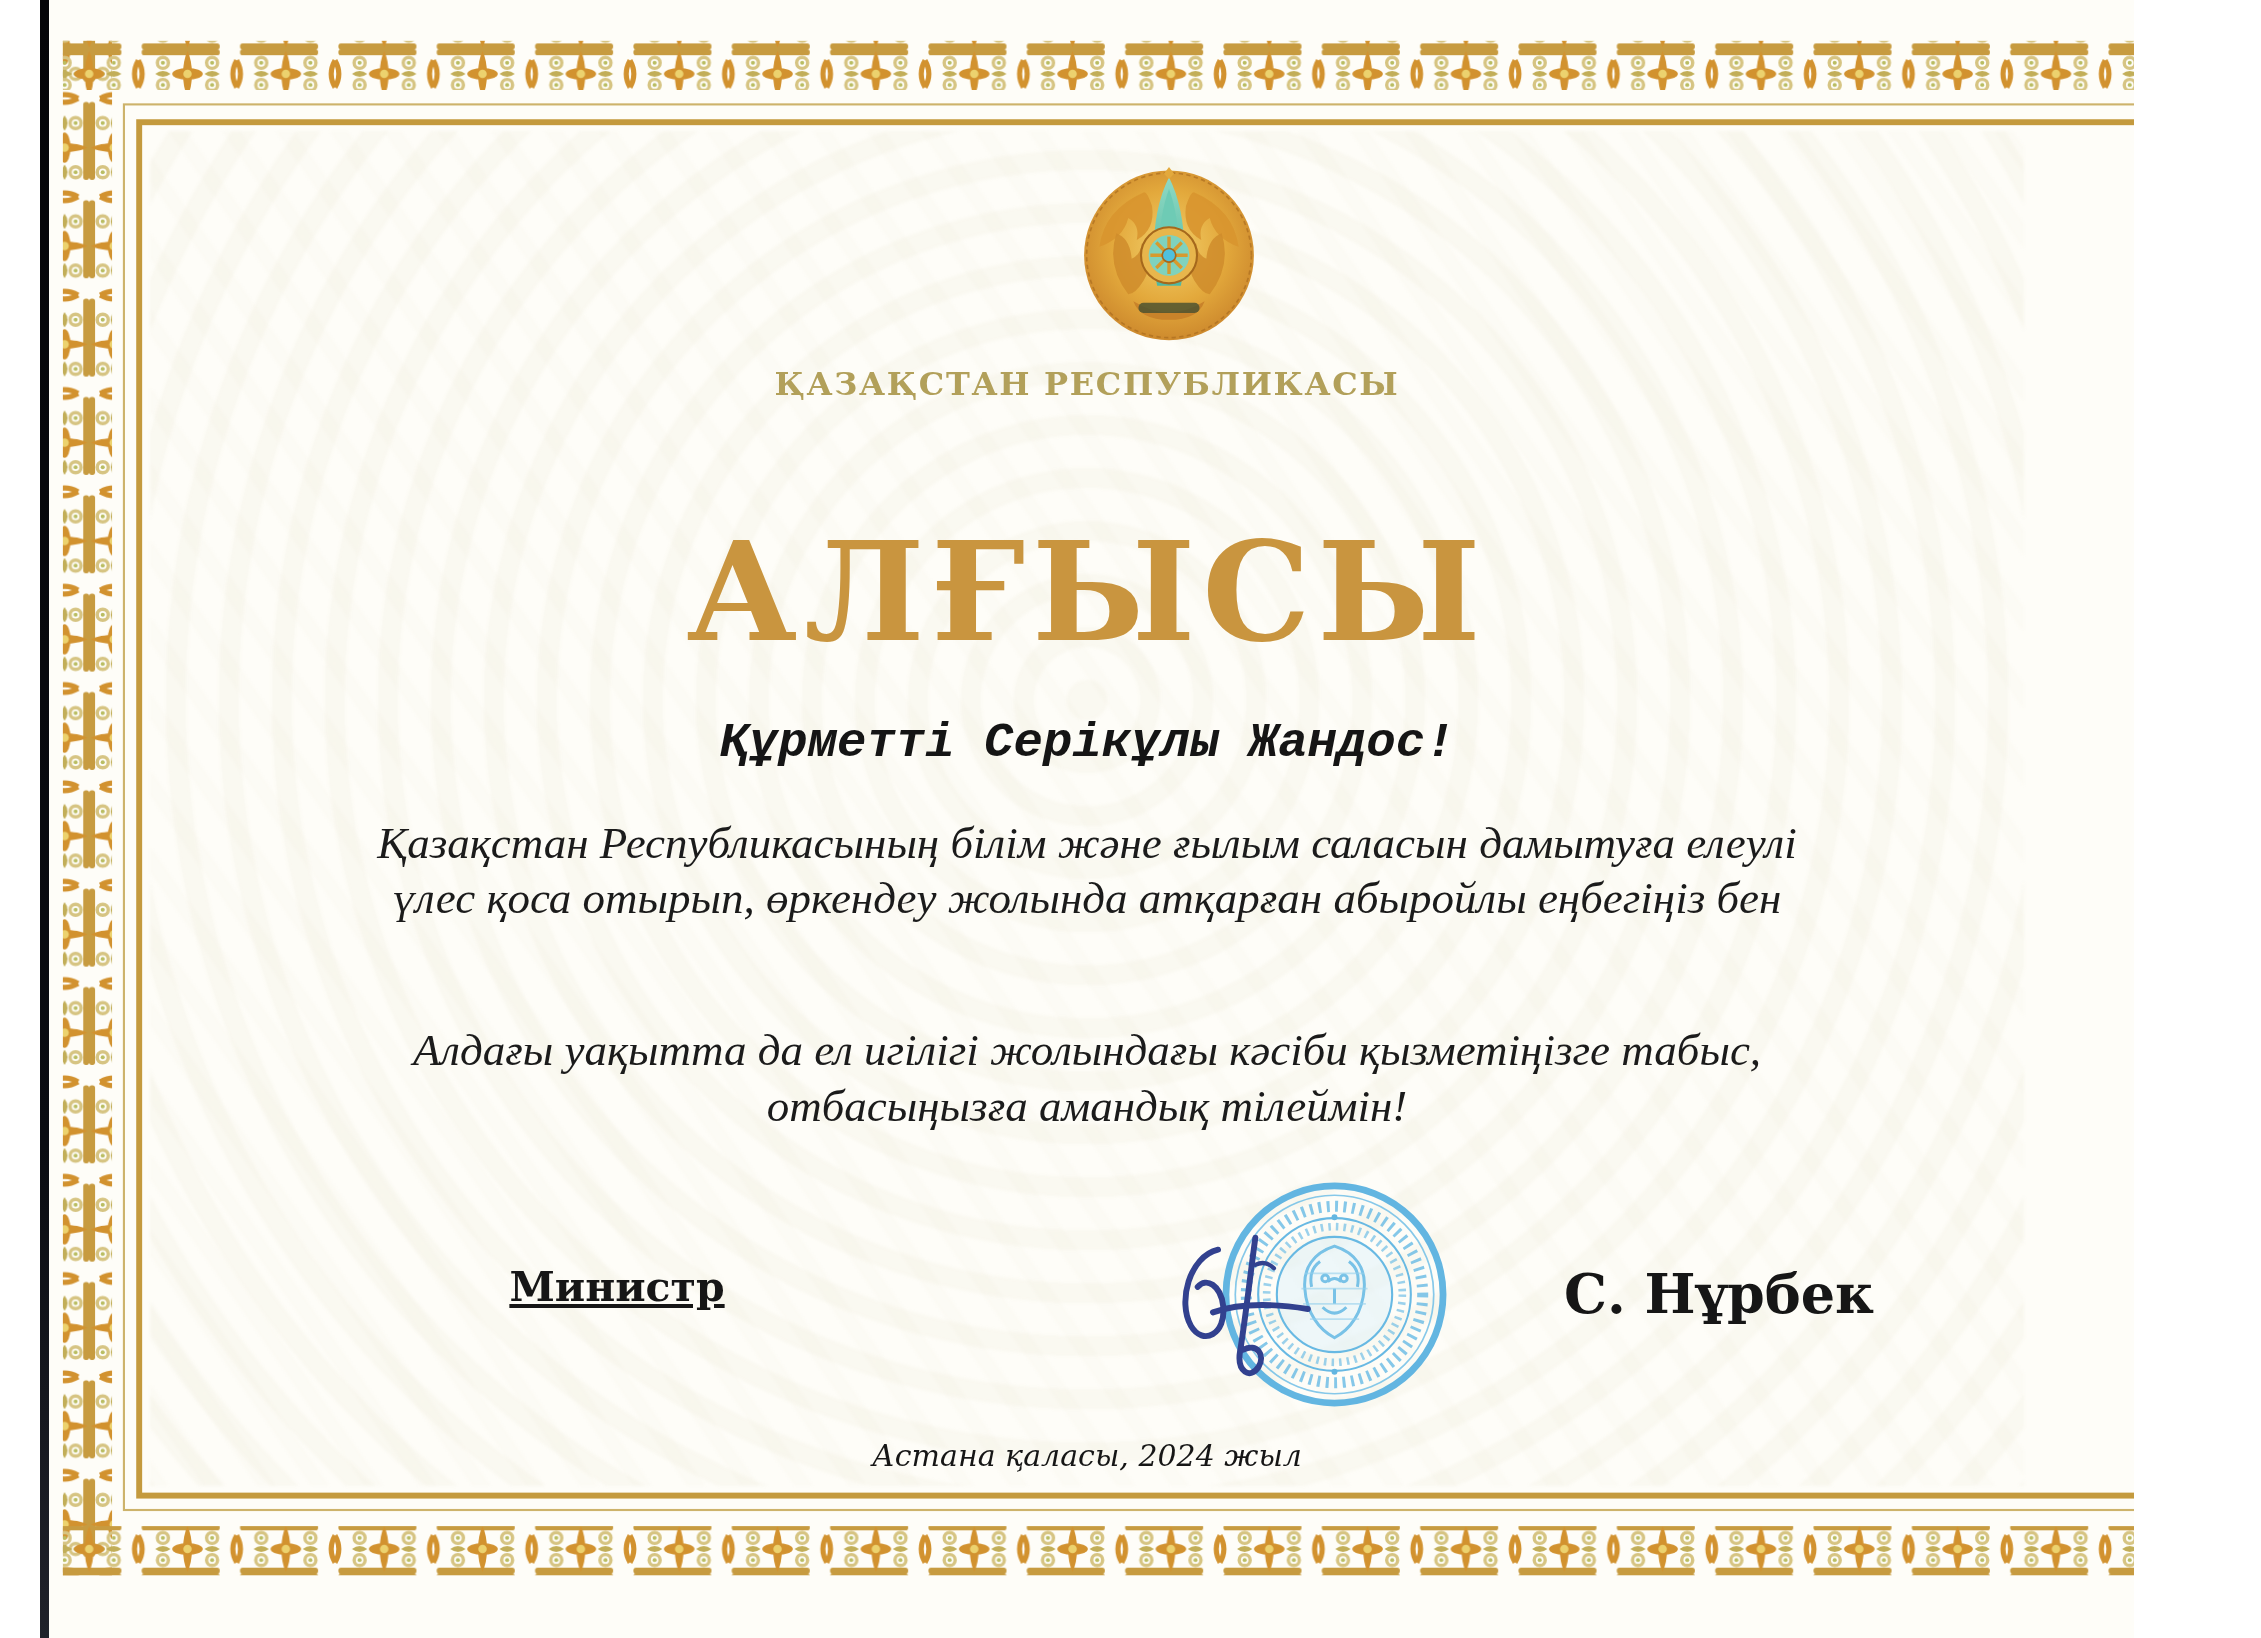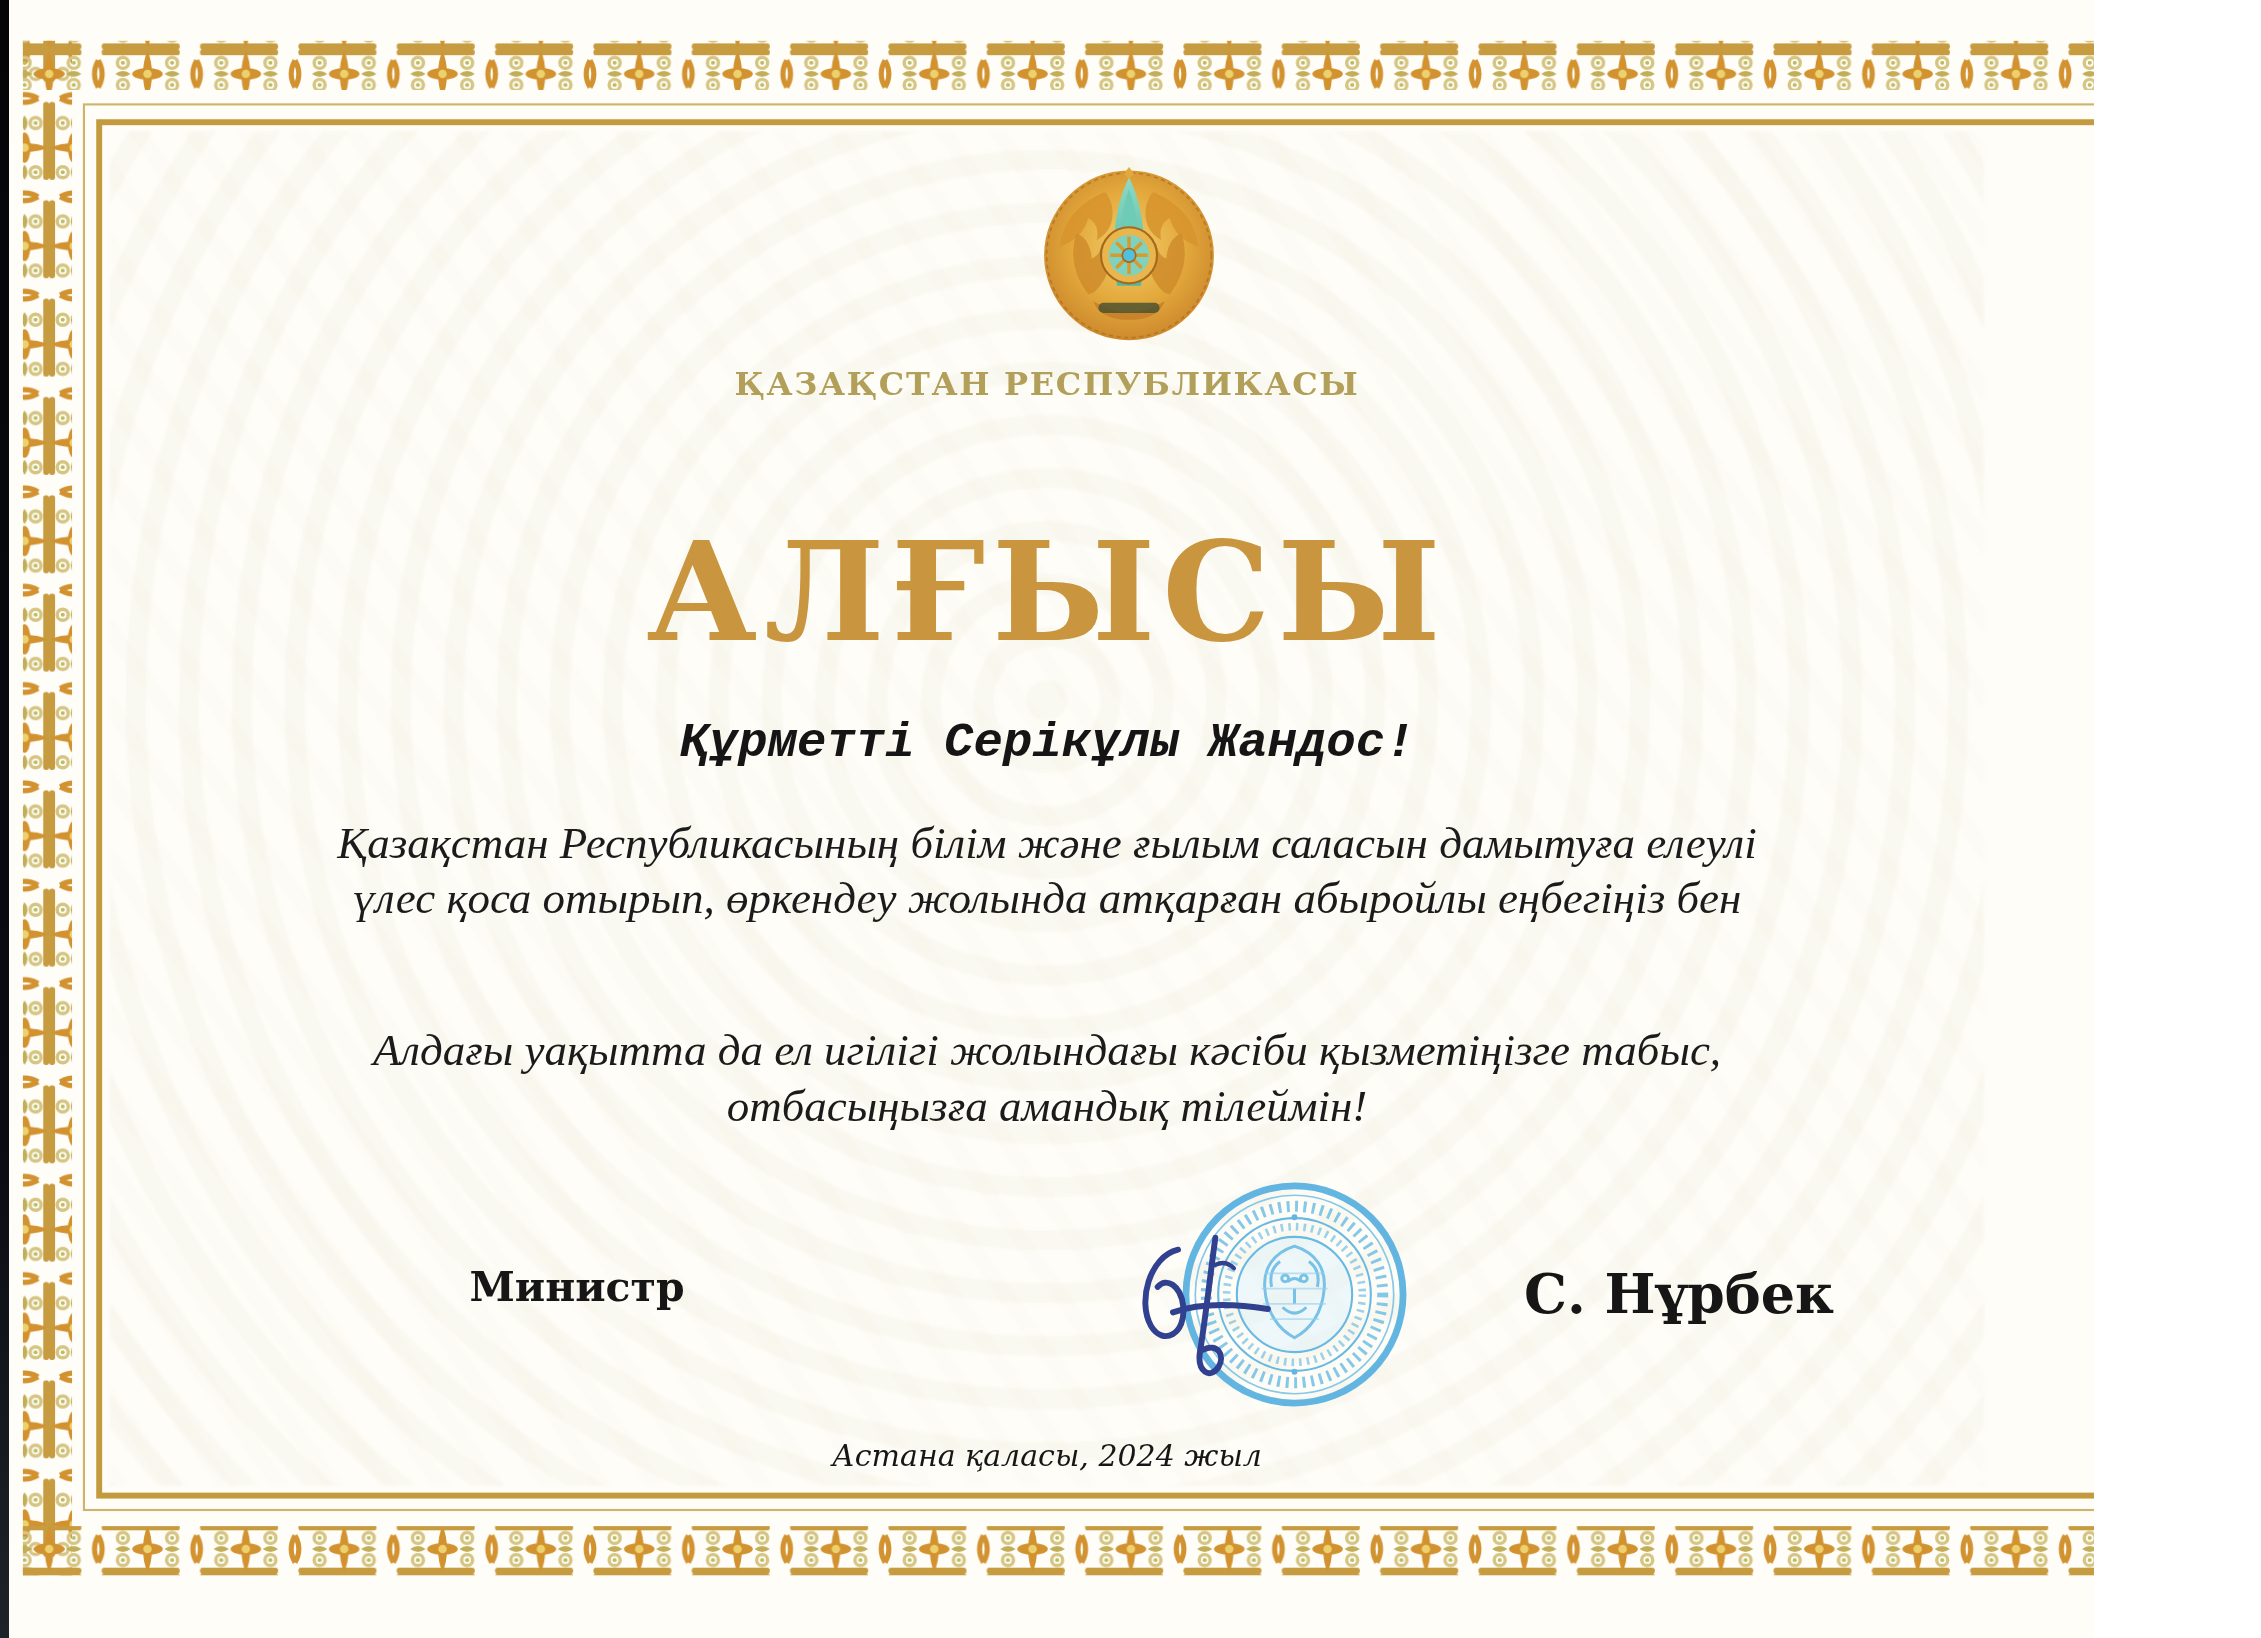--- a/index.html
+++ b/index.html
@@ -1,19 +1,20 @@
 <!DOCTYPE html>
 <html style="font-size:13.6px"><head>
 <meta charset="utf-8">
 <style>
   html,body{margin:0;padding:0;background:#ffffff;}
   .page{
     position:relative;width:2094px;height:1639px;overflow:hidden;
     background:#fefdf8;
     font-family:"DejaVu Serif","Liberation Serif",serif;
+    margin-left:40px;
   }
   
   .scan-edge{position:absolute;left:0;top:0;width:9.3px;height:100%;
     background:linear-gradient(#050508 0%,#0a0c12 70%,#20222a 100%);}
   
   .watermark{position:absolute;left:110px;top:131px;right:110px;bottom:153px;
     background:
       repeating-radial-gradient(circle at 50% 42%, rgba(190,184,140,.065) 0 20.3px, rgba(255,255,255,0) 20.3px 53px),
       repeating-linear-gradient(55deg, rgba(205,198,160,.04) 0 15.3px, rgba(255,255,255,0) 15.3px 44px);
     filter:blur(1.7px);}
@@ -119,21 +120,21 @@
   <div class="abs ctr" style="top:816px;font-size:45px;line-height:55px;color:#1b1b1b;">
     <span class="body-line">Қазақстан Республикасының білім және ғылым саласын дамытуға елеулі</span>
     <span class="body-line">үлес қоса отырып, өркендеу жолында атқарған абыройлы еңбегіңіз бен</span>
   </div>
 
   <div class="abs ctr" style="top:1022px;font-size:45px;line-height:56px;color:#1b1b1b;">
     <span class="body-line">Алдағы уақытта да ел игілігі жолындағы кәсіби қызметіңізге табыс,</span>
     <span class="body-line">отбасыңызға амандық тілеймін!</span>
   </div>
 
-  <div class="abs sig-label" style="left:420px;top:1267px;width:314px;font-size:41px;color:#161616;">Министр</div>
+  <div class="abs sig-label" style="left:420px;top:1267px;width:314px;font-size:41px;color:#161616;text-decoration:underline;">Министр</div>
   <div class="abs sig-label" style="left:1518px;top:1267px;width:322px;font-size:54px;color:#161616;">С. Нұрбек</div>
 
   <svg class="abs" style="left:1180px;top:1180px;" width="229" height="229" viewBox="0 0 270 270" opacity="0.92">
     <circle cx="135" cy="135" r="128" fill="none" stroke="#56b0e0" stroke-width="8"></circle>
     <circle cx="135" cy="135" r="117" fill="none" stroke="#7cc4e8" stroke-width="2"></circle>
     <circle cx="135" cy="135" r="104" fill="none" stroke="#64b8e4" stroke-width="13" stroke-dasharray="3.5 6.5" opacity=".85"></circle>
     <circle cx="135" cy="135" r="90" fill="none" stroke="#5cb4e2" stroke-width="2.5"></circle>
     <circle cx="135" cy="135" r="80" fill="none" stroke="#6fbee6" stroke-width="9" stroke-dasharray="3 6" opacity=".75"></circle>
     <circle cx="135" cy="135" r="68" fill="#dff1fa" opacity=".55"></circle>
     <circle cx="135" cy="135" r="68" fill="none" stroke="#5cb4e2" stroke-width="2.5"></circle>

